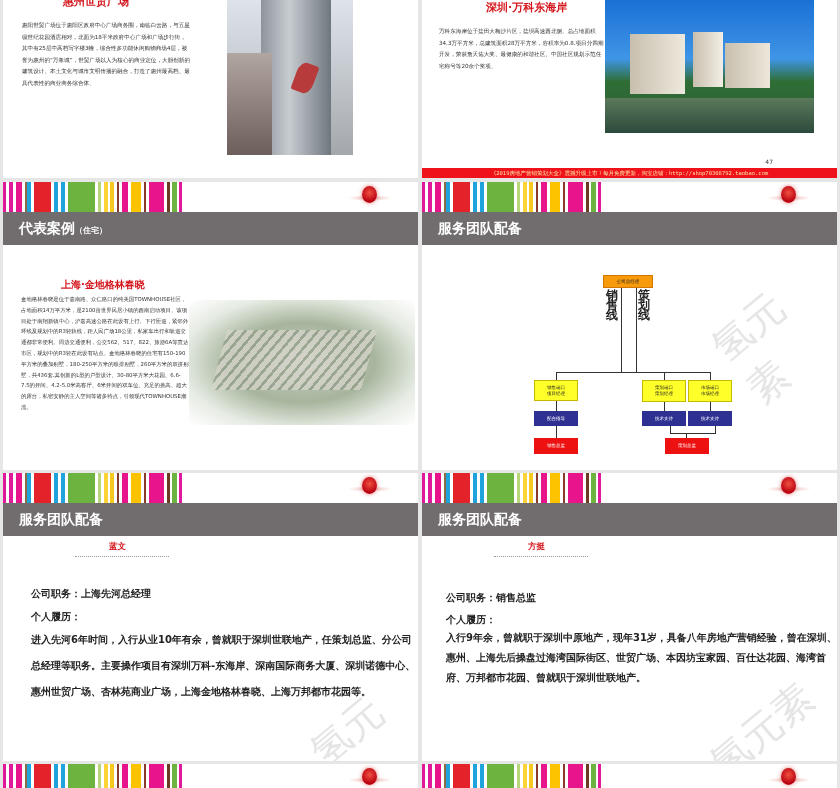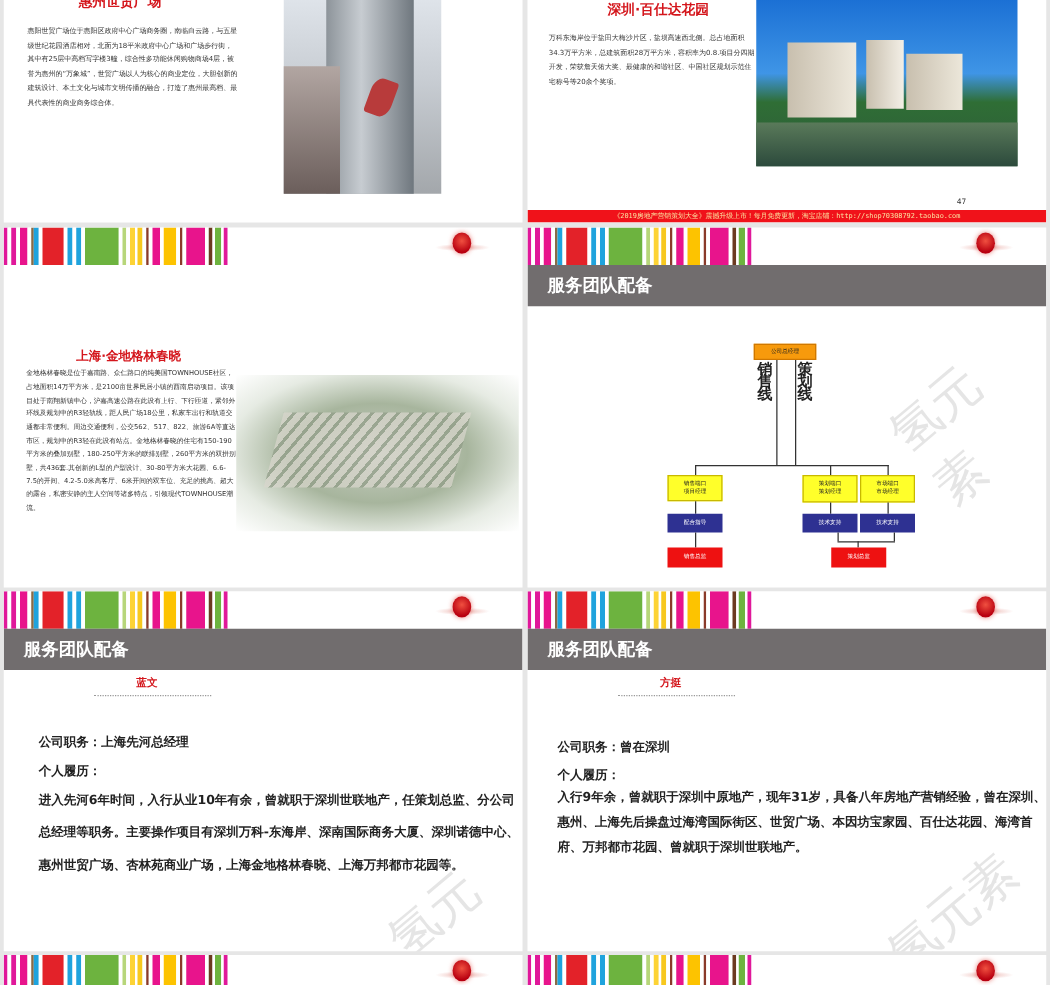--- a/index.html
+++ b/index.html
@@ -50,21 +50,21 @@
   <div class="red-title" style="left:60px;top:-4px;">惠州世贸广场</div>
   <div class="body-text" style="left:19px;top:22px;width:168px;">惠阳世贸广场位于惠阳区政府中心广场商务圈，南临白云路，与五星级世纪花园酒店相对，北面为18平米政府中心广场和广场步行街，其中有25层中高档写字楼3幢，综合性多功能休闲购物商场4层，被誉为惠州的“万象城”，世贸广场以人为核心的商业定位，大胆创新的建筑设计、本土文化与城市文明传播的融合，打造了惠州最高档、最具代表性的商业商务综合体。</div>
   <div class="photo" style="left:224px;top:0;width:126px;height:157px;background:linear-gradient(180deg,#dfe4ea 0%,#c9ced4 40%,#a3a7ab 100%);">
     <div style="position:absolute;left:34px;top:0;width:70px;height:157px;background:linear-gradient(90deg,#8d949a,#c7ccd1 40%,#6f777e);"></div>
     <div style="position:absolute;left:0;top:55px;width:45px;height:102px;background:linear-gradient(180deg,#b2a6a2,#6b5e5b);"></div>
     <div style="position:absolute;left:68px;top:65px;width:20px;height:30px;background:#b83b3b;border-radius:40% 10%;transform:rotate(20deg);"></div>
   </div>
 </div>
 
 <div class="slide s2">
-  <div class="red-title" style="left:64px;top:2px;">深圳·百仕达花园</div>
+  <div class="red-title" style="left:64px;top:2px;">深圳·万科东海岸</div>
   <div class="body-text" style="left:17px;top:28px;width:166px;">万科东海岸位于盐田大梅沙片区，盐坝高速西北侧。总占地面积34.3万平方米，总建筑面积28万平方米，容积率为0.8.项目分四期开发，荣获詹天佑大奖、最健康的和谐社区、中国社区规划示范住宅称号等20余个奖项。</div>
   <div class="photo" style="left:183px;top:0;width:209px;height:135px;background:linear-gradient(180deg,#1a6fd4 0%,#3f95e6 45%,#2f6e35 62%,#2d5a3a 100%);">
     <div style="position:absolute;left:25px;top:36px;width:55px;height:60px;background:linear-gradient(90deg,#c8bfae,#eee9dd);"></div>
     <div style="position:absolute;left:88px;top:34px;width:30px;height:55px;background:linear-gradient(90deg,#c8bfae,#f3efe6);"></div>
     <div style="position:absolute;left:120px;top:45px;width:45px;height:45px;background:linear-gradient(90deg,#c8bfae,#ece7da);"></div>
     <div style="position:absolute;left:0;top:100px;width:209px;height:35px;background:linear-gradient(180deg,#5a7a5a,#2c4a3c);"></div>
   </div>
   <div class="page-num">47</div>
   <div class="red-banner">《2019房地产营销策划大全》震撼升级上市！每月免费更新，淘宝店铺：http://shop70308792.taobao.com</div>
 </div>
@@ -107,20 +107,23 @@
       <span style="background: rgb(107, 58, 32); width: 3px;"></span>
       <span style="background: rgb(255, 255, 255); width: 2px;"></span>
       <span style="background: rgb(109, 179, 63); width: 5px;"></span>
       <span style="background: rgb(255, 255, 255); width: 2px;"></span>
       <span style="background: rgb(224, 24, 154); width: 3px;"></span>
     </div>
   <div class="emblem">
       <div class="glow"></div>
       <div class="orb"></div>
     </div>
+  <div class="header-bar">
+    <div class="header-title"><span>代表案例</span><small>（住宅）</small></div>
+  </div>
   <div class="red-title" style="left:58px;top:96px;font-size:10px;">上海·金地格林春晓</div>
   <div class="body-text" style="left:18px;top:112px;width:168px;font-size:5.4px;line-height:10.8px;">金地格林春晓是位于嘉南路、众仁路口的纯美国TOWNHOUSE社区，占地面积14万平方米，是2100亩世界民居小镇的西南启动项目。该项目处于南翔新镇中心，沪嘉高速公路在此设有上行、下行匝道，紧邻外环线及规划中的R3轻轨线，距人民广场18公里，私家车出行和轨道交通都非常便利。周边交通便利，公交562、517、822、旅游6A等直达市区，规划中的R3轻在此设有站点。金地格林春晓的住宅有150-190平方米的叠加别墅，180-250平方米的联排别墅，260平方米的双拼别墅，共436套.其创新的L型的户型设计、30-80平方米大花园、6.6-7.5的开间、4.2-5.0米高客厅、6米开间的双车位、充足的挑高、超大的露台，私密安静的主人空间等诸多特点，引领现代TOWNHOUSE潮流。</div>
   <div class="photo" style="left:186px;top:118px;width:226px;height:125px;background:radial-gradient(ellipse at 50% 50%, #c9cfc4 0%, #a7b59d 45%, #e6ebe3 75%, #ffffff 100%);">
     <div style="position:absolute;left:30px;top:30px;width:150px;height:60px;background:repeating-linear-gradient(120deg,#d9d6cd 0 6px,#8f9b86 6px 9px);opacity:.7;transform:skewX(-15deg);"></div>
   </div>
 </div>
 
 <div class="slide s4">
   <div class="stripes">
       <span style="background: rgb(224, 24, 154); width: 3px;"></span>
@@ -314,21 +317,21 @@
     </div>
   <div class="emblem">
       <div class="glow"></div>
       <div class="orb"></div>
     </div>
   <div class="header-bar">
     <div class="header-title">服务团队配备</div>
   </div>
   <div class="name">方挺</div>
   <div class="name-rule"></div>
-  <div class="profile" style="top:118px;left:24px;">公司职务：曾在深圳</div>
+  <div class="profile" style="top:118px;left:24px;">公司职务：销售总监</div>
   <div class="profile" style="top:140px;left:24px;">个人履历：</div>
   <div class="profile" style="top:158px;left:24px;">入行9年余，曾就职于深圳中原地产，现年31岁，具备八年房地产营销经验，曾在深圳、</div>
   <div class="profile" style="top:178px;left:24px;">惠州、上海先后操盘过海湾国际街区、世贸广场、本因坊宝家园、百仕达花园、海湾首</div>
   <div class="profile" style="top:198px;left:24px;">府、万邦都市花园、曾就职于深圳世联地产。</div>
   <div class="watermark" style="left:280px;top:230px;">氢元素</div>
 </div>
 
 <div class="slide s7">
   <div class="stripes">
       <span style="background: rgb(224, 24, 154); width: 3px;"></span>

